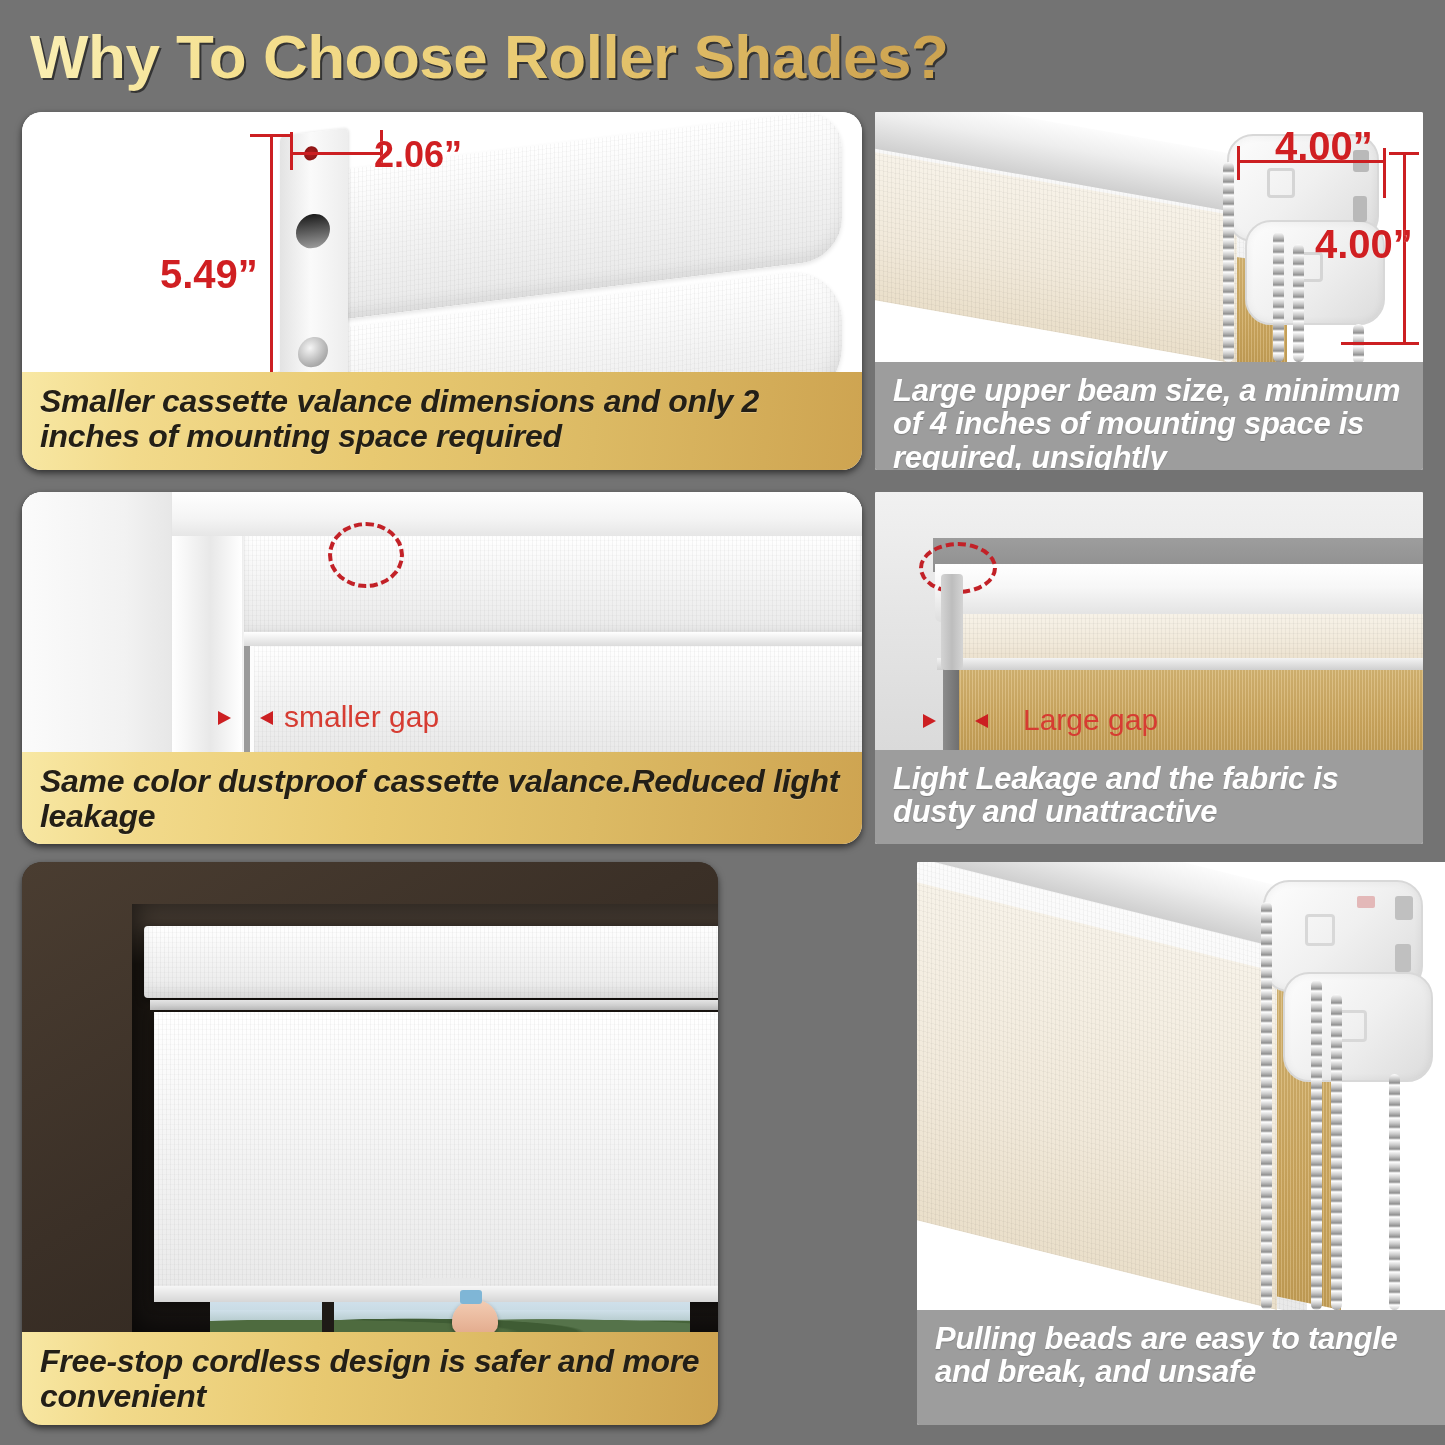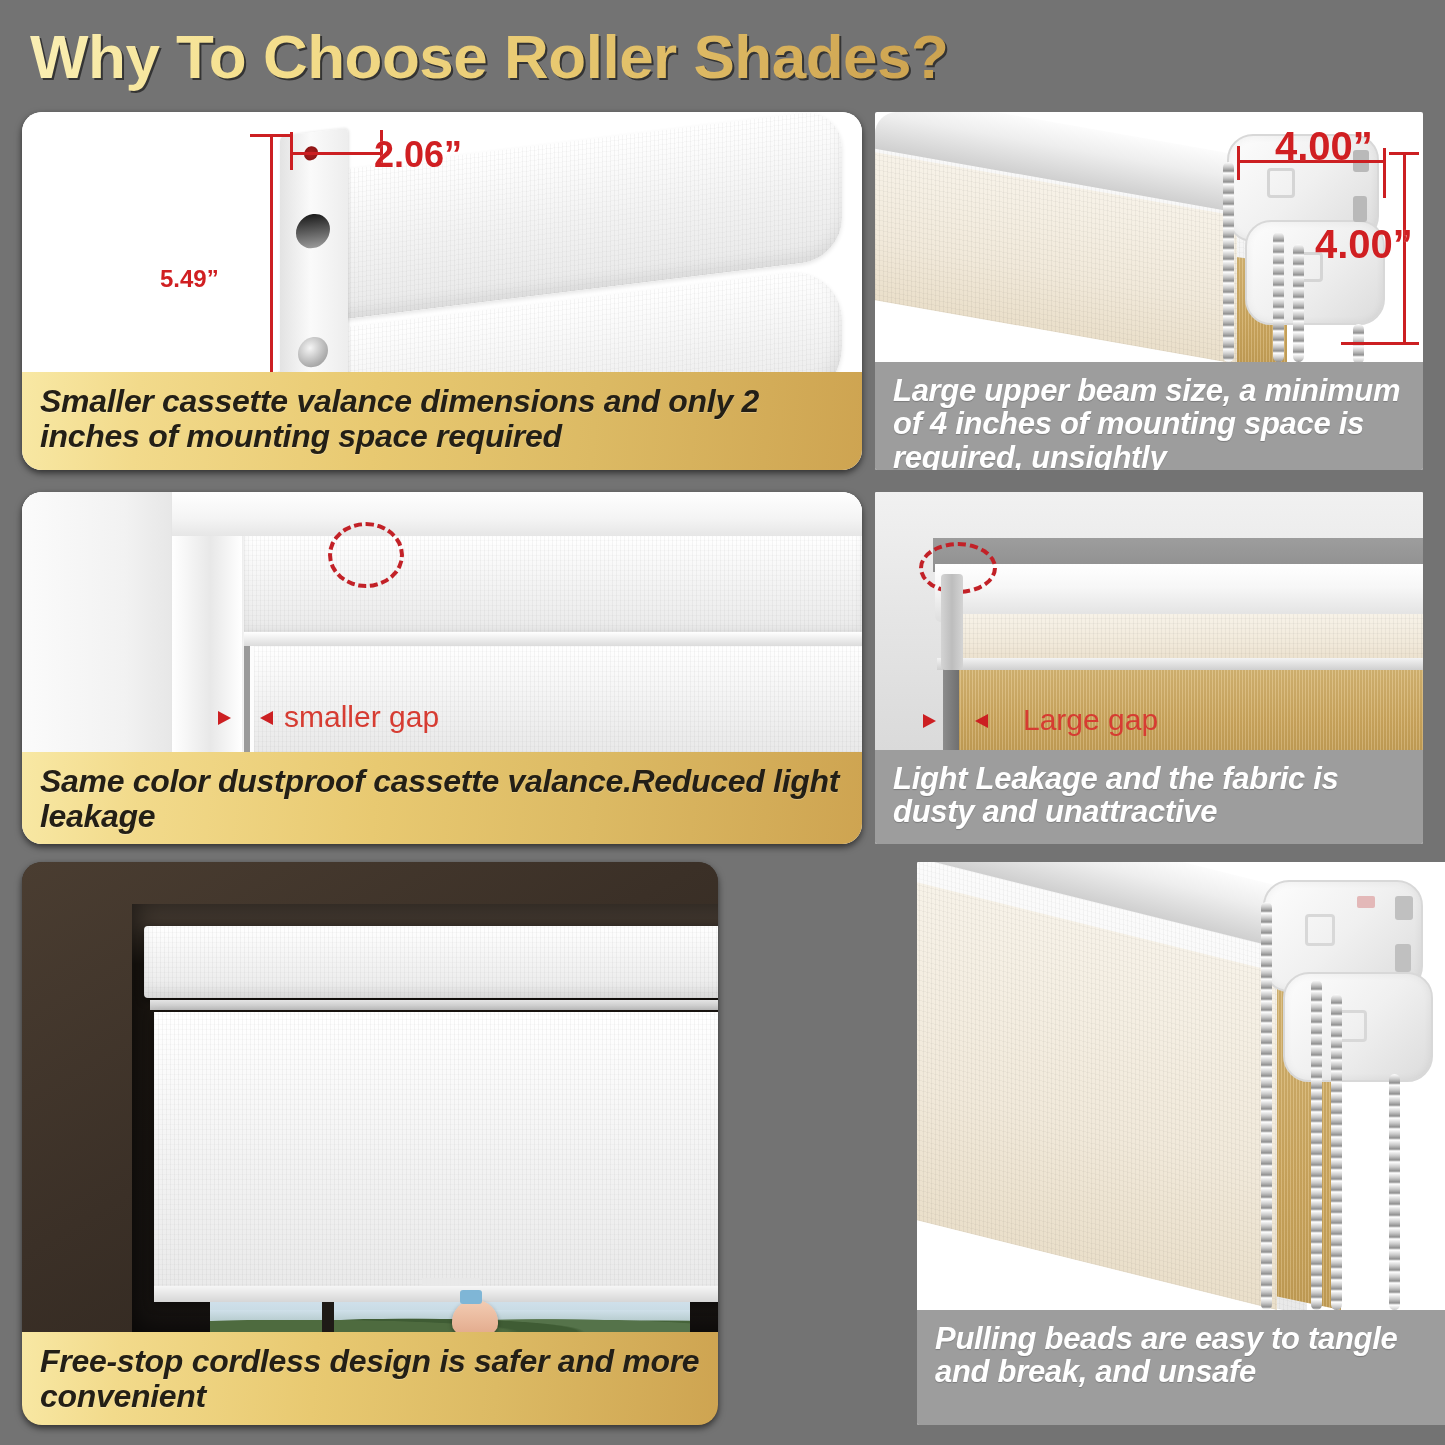--- a/index.html
+++ b/index.html
@@ -205,29 +205,29 @@
       </div>
 
       <div class="tickH" style="left:268px; top:40px; width:92px;"></div>
       <div class="tick" style="left:268px; top:20px; height:38px;"></div>
       <div class="tick" style="left:358px; top:18px; height:34px;"></div>
       <div class="dimtxt" style="left:352px; top:22px; font-size:36px;">2.06”</div>
 
       <div class="tick" style="left:248px; top:22px; height:298px;"></div>
       <div class="tickH" style="left:228px; top:22px; width:40px;"></div>
 
-      <div class="dimtxt" style="left:138px; top:153px; font-size:24px;">5.49”</div>
+      <div class="dimtxt" style="left:138px; top:140px; font-size:40px;">5.49”</div>
     </div>
 
     <div class="caption gold" style="height:98px;">Smaller cassette valance dimensions and only 2 inches of mounting space required</div>
   </div>
 
   <div class="panel right" style="left:875px; top:112px; width:548px; height:358px;">
 
-    <div class="photo" style="height:250px; background:#ffffff;border-radius:22px;">
+    <div class="photo" style="height:250px; background:#ffffff;">
 
       <div class="tex-white" style="position:absolute; left:-20px; top:52px; width:420px; height:200px;
                   transform: skewY(10deg); transform-origin: right top;
                   box-shadow: inset 0 0 30px rgba(0,0,0,0.04);"></div>
 
       <div class="tex-tan" style="position:absolute; left:352px; top:148px; width:60px; height:105px;
                   transform: skewY(8deg);"></div>
 
       <div class="tex-cream" style="position:absolute; left:-20px; top:104px; width:382px; height:148px;
                   transform: skewY(10deg); transform-origin: right top;"></div>

